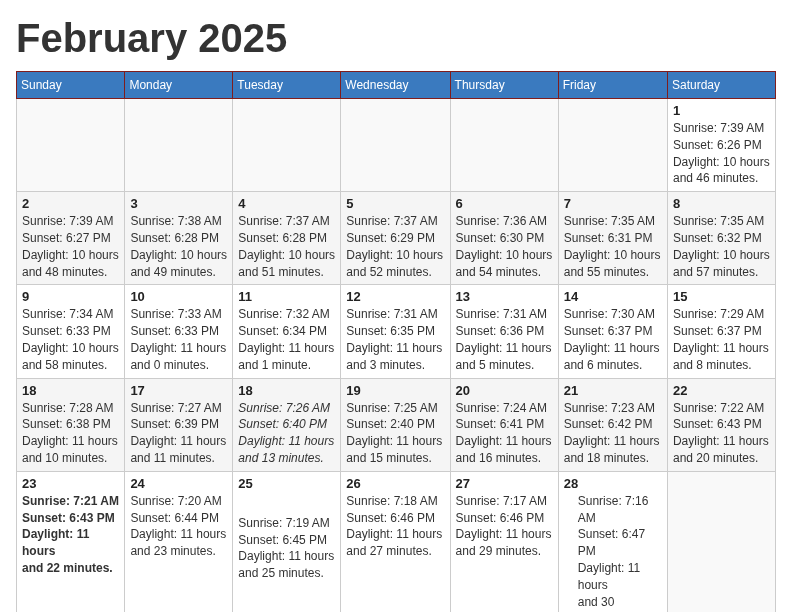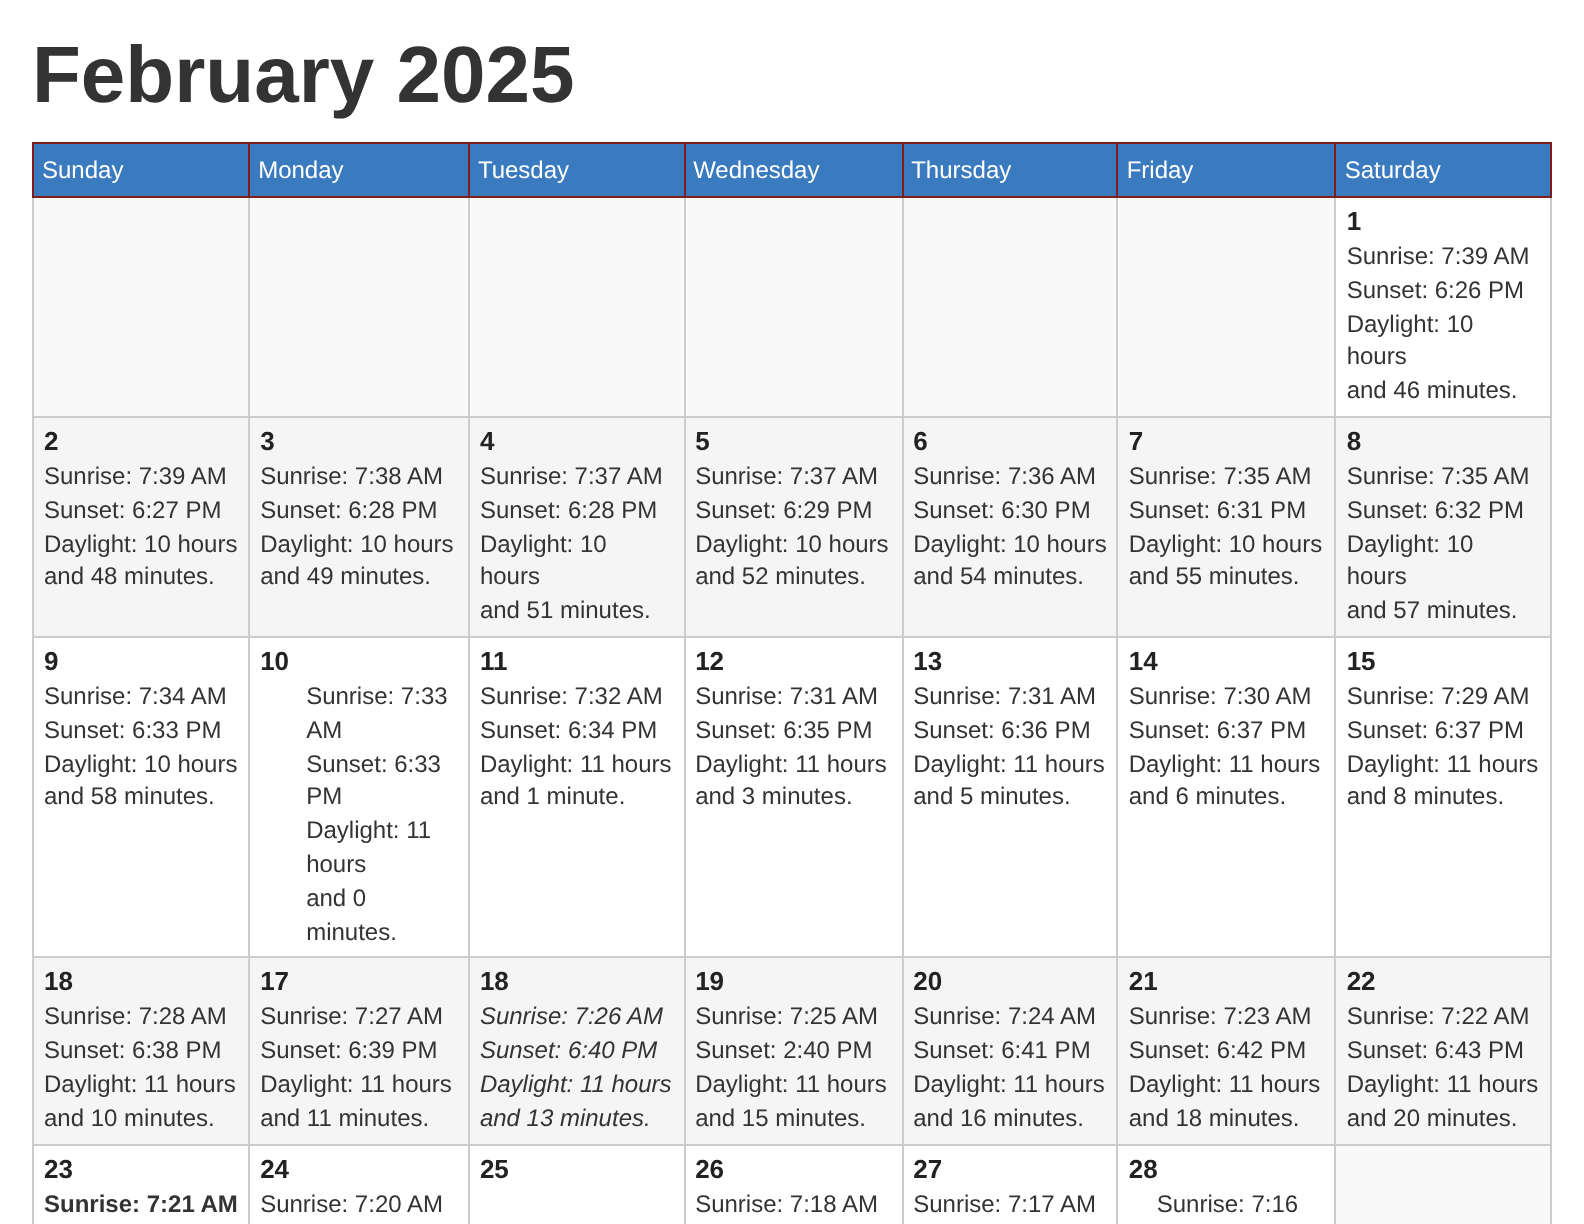--- a/index.html
+++ b/index.html
@@ -177,21 +177,21 @@
       <tr>
         <td>
           <div class="day-number">9</div>
           <div class="day-detail" style="white-space: pre-line;">Sunrise: 7:34 AM
 Sunset: 6:33 PM
 Daylight: 10 hours
 and 58 minutes.</div>
         </td>
         <td>
           <div class="day-number">10</div>
-          <div class="day-detail" style="white-space: pre-line; margin-left: 23px;">Sunrise: 7:33 AM
+          <div class="day-detail" style="white-space: pre-line;">Sunrise: 7:33 AM
 Sunset: 6:33 PM
 Daylight: 11 hours
 and 0 minutes.</div>
         </td>
         <td>
           <div class="day-number">11</div>
           <div class="day-detail" style="white-space: pre-line;">Sunrise: 7:32 AM
 Sunset: 6:34 PM
 Daylight: 11 hours
 and 1 minute.</div>

